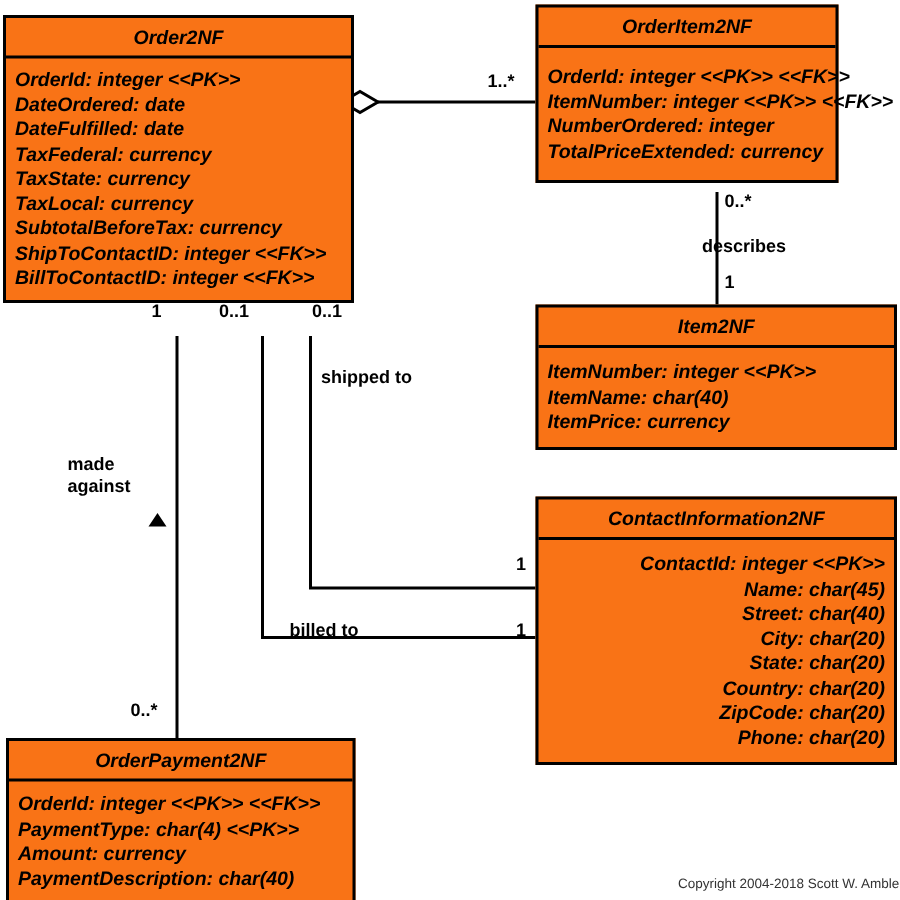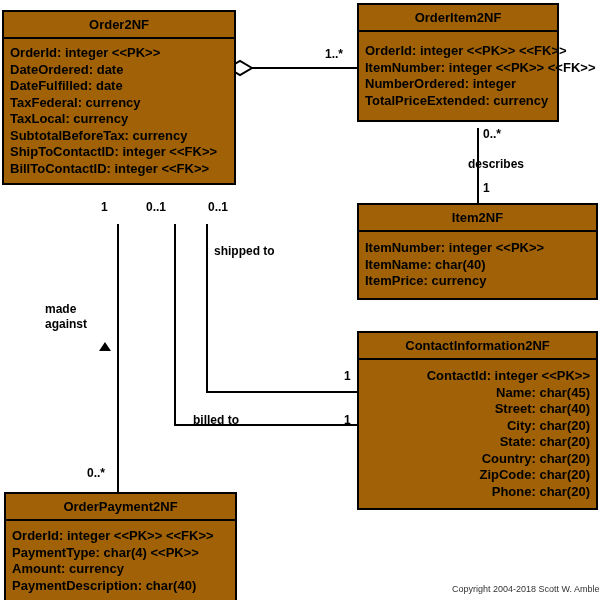--- a/index.html
+++ b/index.html
@@ -20,21 +20,22 @@
     left: 0;
     top: 0;
     width: 600px;
     height: 600px;
     pointer-events: none;
   }
   .uml-class {
     position: absolute;
     box-sizing: border-box;
     border: 2px solid #000000;
-    background: #a16207;
+    background: #f97316;
+    font-style: italic;
   }
   .uml-title {
     box-sizing: border-box;
     text-align: center;
     font-size: 13px;
     font-weight: bold;
     color: #000000;
     padding: 5px 4px 5px 4px;
     border-bottom: 2px solid #000000;
     line-height: 15px;
@@ -99,20 +100,21 @@
     <line x1="206" y1="392" x2="357" y2="392" stroke="#000" stroke-width="2"></line>
   </svg>
 
   <div class="uml-class" style="left:2px; top:10px; width:234px;">
     <div class="uml-title">Order2NF</div>
     <div class="uml-attrs">
       <div class="uml-attr">OrderId: integer &lt;&lt;PK&gt;&gt;</div>
       <div class="uml-attr">DateOrdered: date</div>
       <div class="uml-attr">DateFulfilled: date</div>
       <div class="uml-attr">TaxFederal: currency</div>
+      <div class="uml-attr">TaxState: currency</div>
       <div class="uml-attr">TaxLocal: currency</div>
       <div class="uml-attr">SubtotalBeforeTax: currency</div>
       <div class="uml-attr">ShipToContactID: integer &lt;&lt;FK&gt;&gt;</div>
       <div class="uml-attr">BillToContactID: integer &lt;&lt;FK&gt;&gt;</div>
     </div>
   </div>
 
   <div class="uml-class" style="left:357px; top:3px; width:202px;">
     <div class="uml-title">OrderItem2NF</div>
     <div class="uml-attrs" style="padding-top:11px; padding-bottom:11px;">

